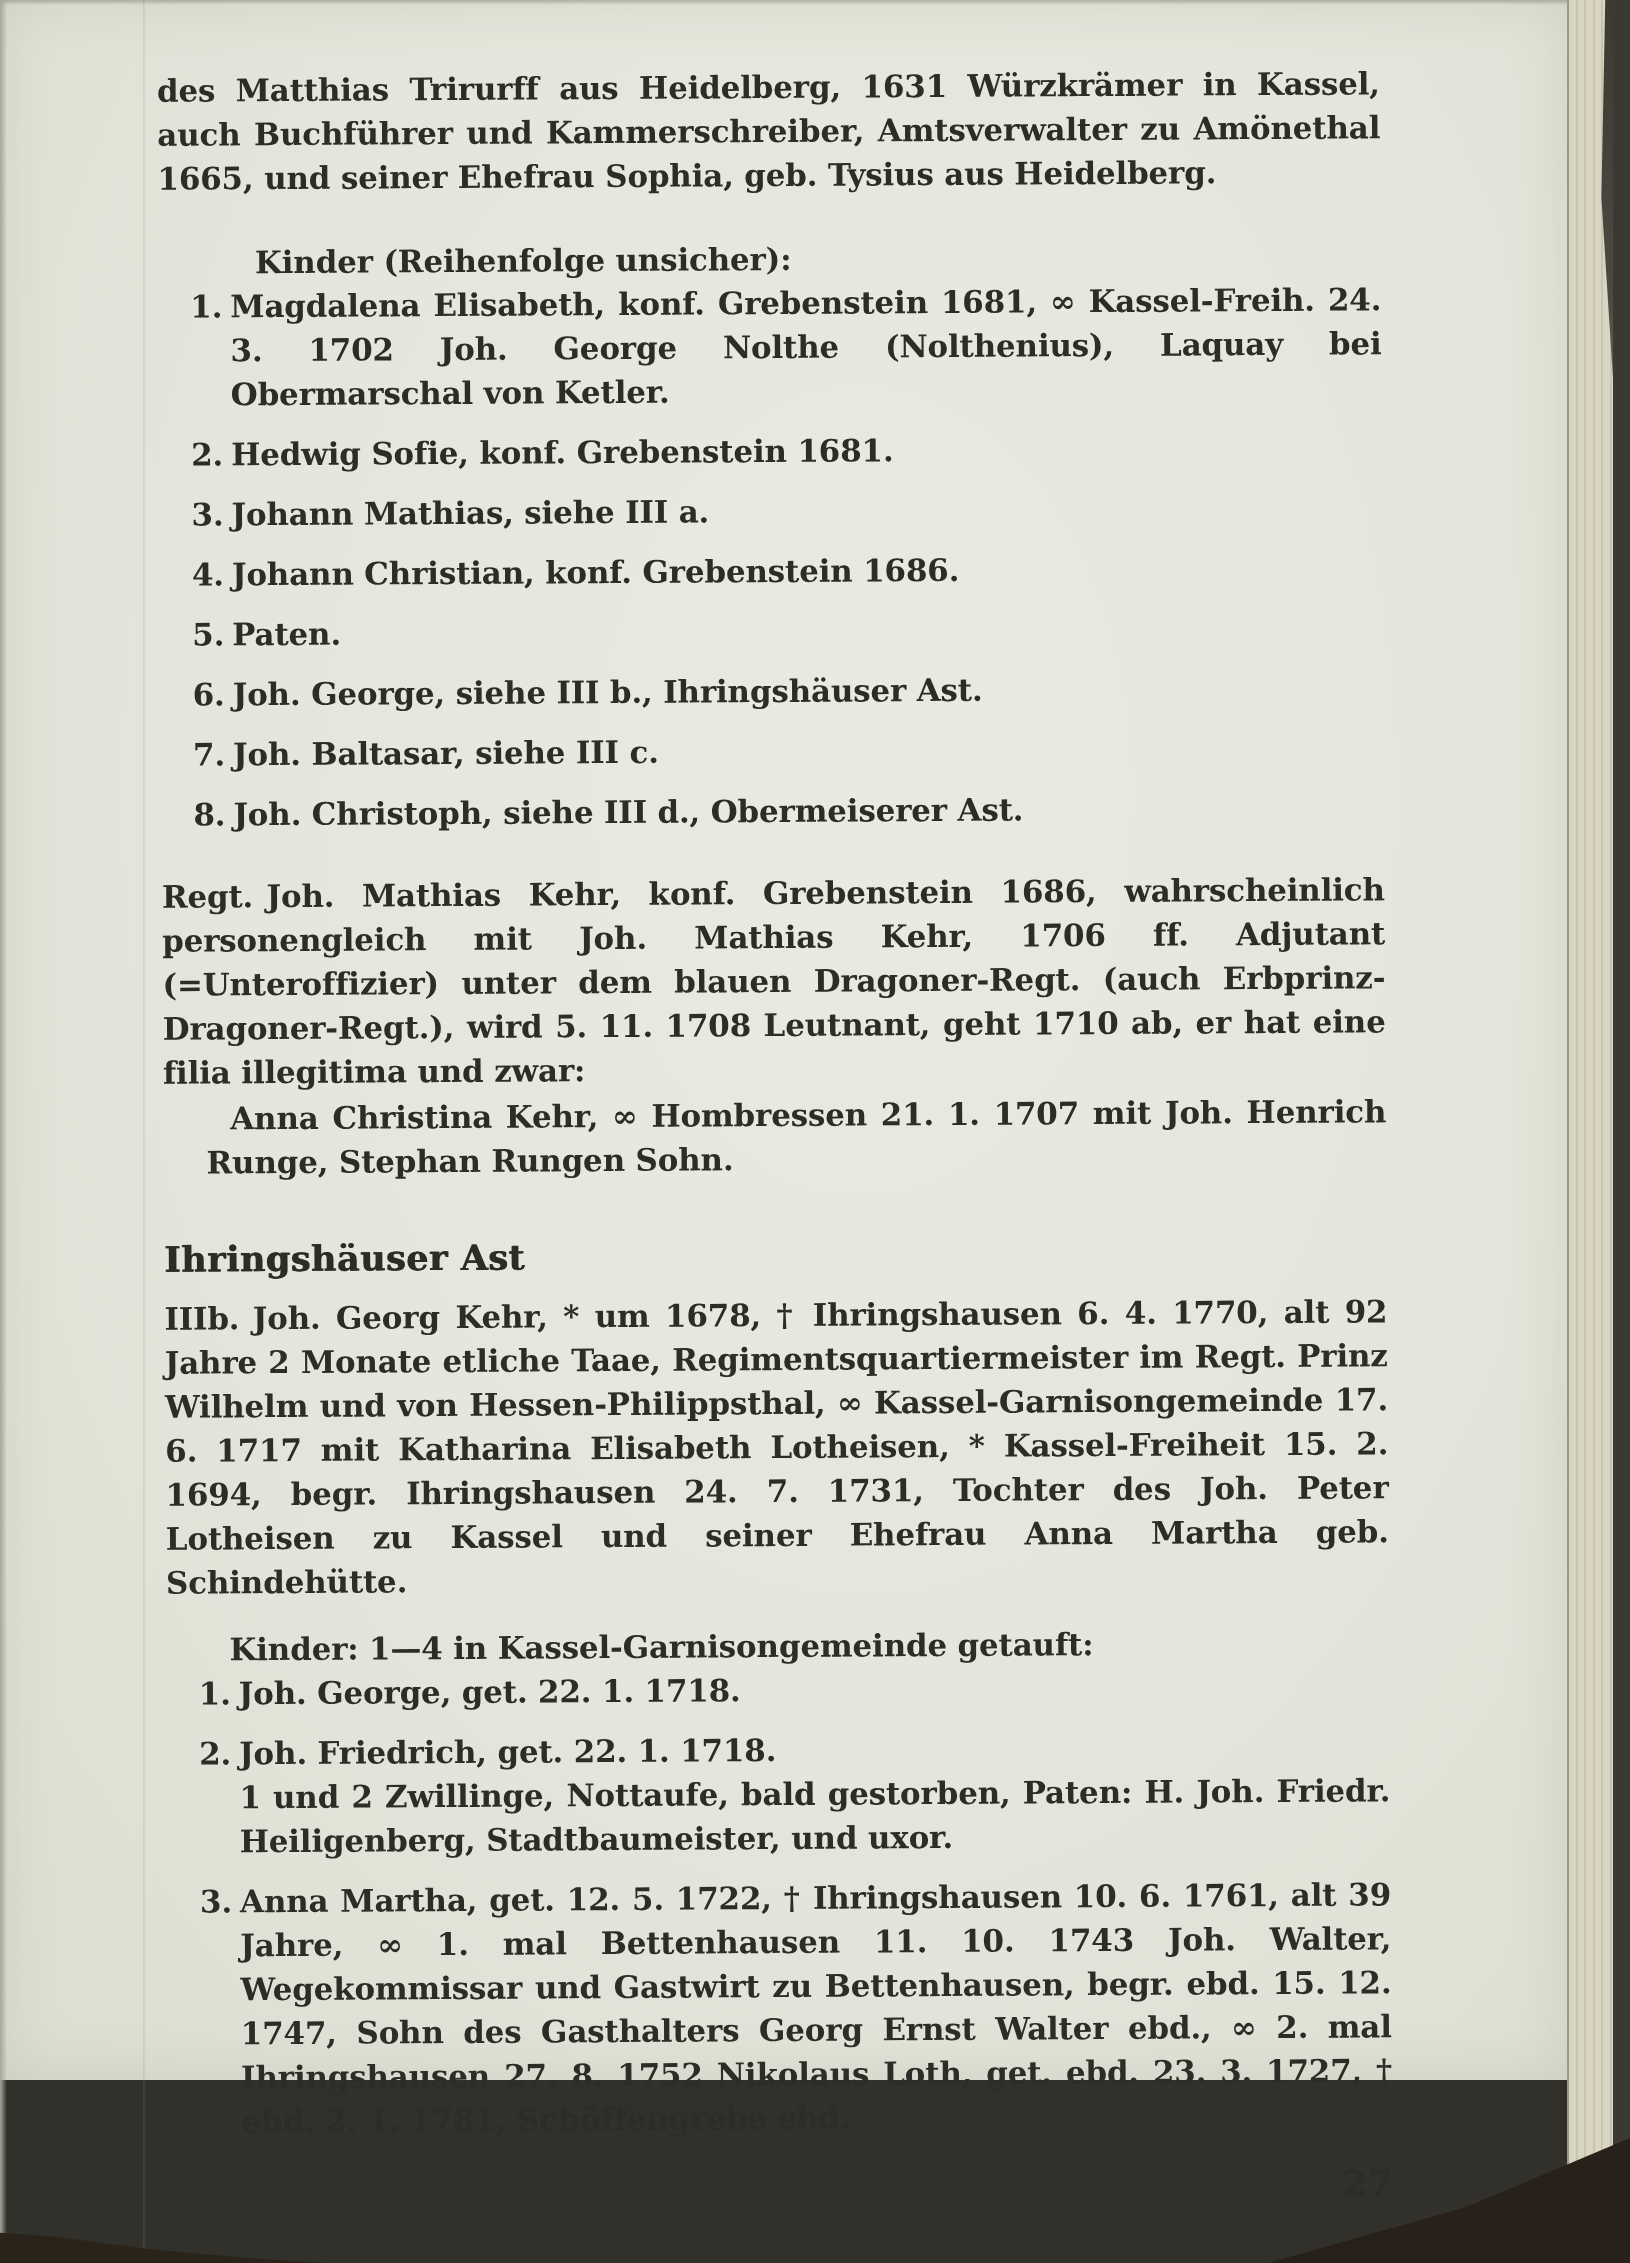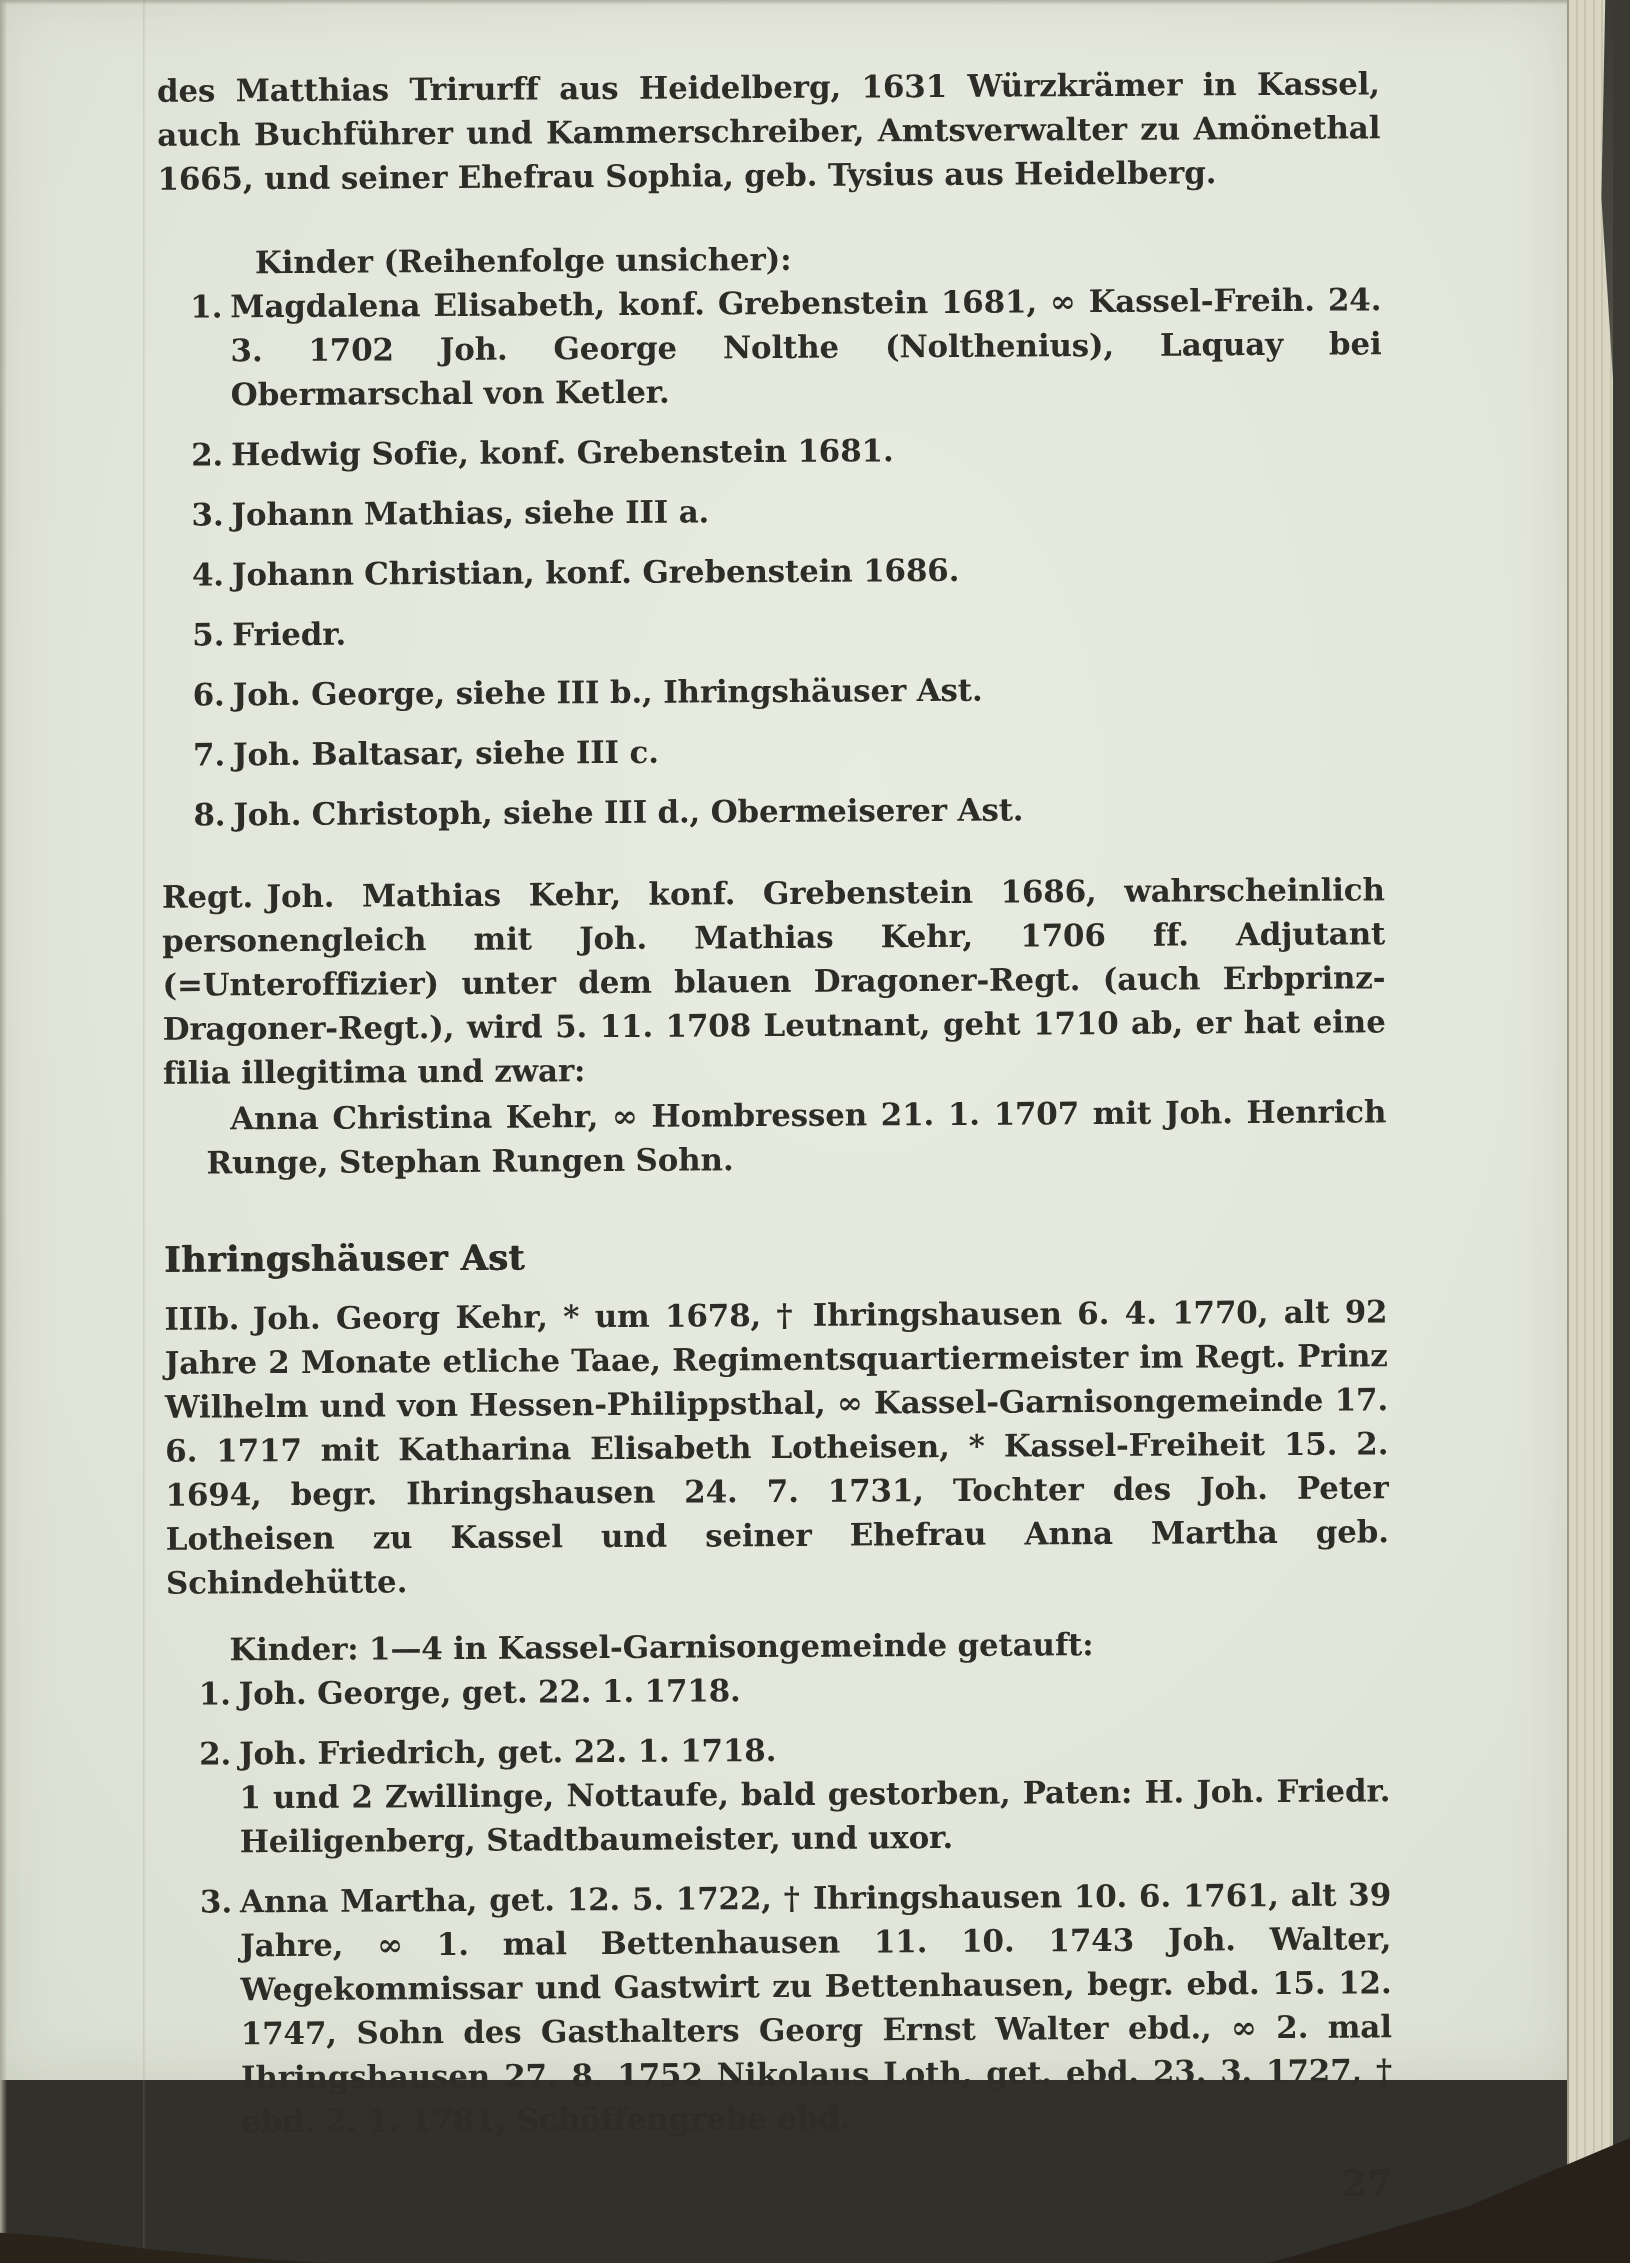--- a/index.html
+++ b/index.html
@@ -110,21 +110,21 @@
 
       <p class="para">des Matthias Trirurff aus Heidelberg, 1631 Würzkrämer in Kassel, auch Buchführer und Kammerschreiber, Amtsverwalter zu Amönethal 1665, und seiner Ehefrau Sophia, geb. Tysius aus Heidelberg.</p>
 
       <p class="kinder k1">Kinder (Reihenfolge unsicher):</p>
 
       <ol class="childlist list1">
         <li><span class="num">1.</span><span>Magdalena Elisabeth, konf. Grebenstein 1681, ∞ Kassel-Freih. 24. 3. 1702 Joh. George Nolthe (Nolthenius), Laquay bei Obermarschal von Ketler.</span></li>
         <li><span class="num">2.</span><span>Hedwig Sofie, konf. Grebenstein 1681.</span></li>
         <li><span class="num">3.</span><span>Johann Mathias, siehe III a.</span></li>
         <li><span class="num">4.</span><span>Johann Christian, konf. Grebenstein 1686.</span></li>
-        <li><span class="num">5.</span><span>Friedr.</span></li>
+        <li><span class="num">5.</span><span>Paten.</span></li>
         <li><span class="num">6.</span><span>Joh. George, siehe III b., Ihringshäuser Ast.</span></li>
         <li><span class="num">7.</span><span>Joh. Baltasar, siehe III c.</span></li>
         <li><span class="num">8.</span><span>Joh. Christoph, siehe III d., Obermeiserer Ast.</span></li>
       </ol>
 
       <p class="para section-para"><span class="plabel">Regt.</span><span>Joh. Mathias Kehr, konf. Grebenstein 1686, wahrscheinlich personengleich mit Joh. Mathias Kehr, 1706 ff. Adjutant (=Unteroffizier) unter dem blauen Dragoner-Regt. (auch Erbprinz-Dragoner-Regt.), wird 5. 11. 1708 Leutnant, geht 1710 ab, er hat eine filia illegitima und zwar:</span></p>
 
       <p class="childnote">Anna Christina Kehr, ∞ Hombressen 21. 1. 1707 mit Joh. Henrich Runge, Stephan Rungen Sohn.</p>
 
       <h2 class="branch-heading">Ihringshäuser Ast</h2>

